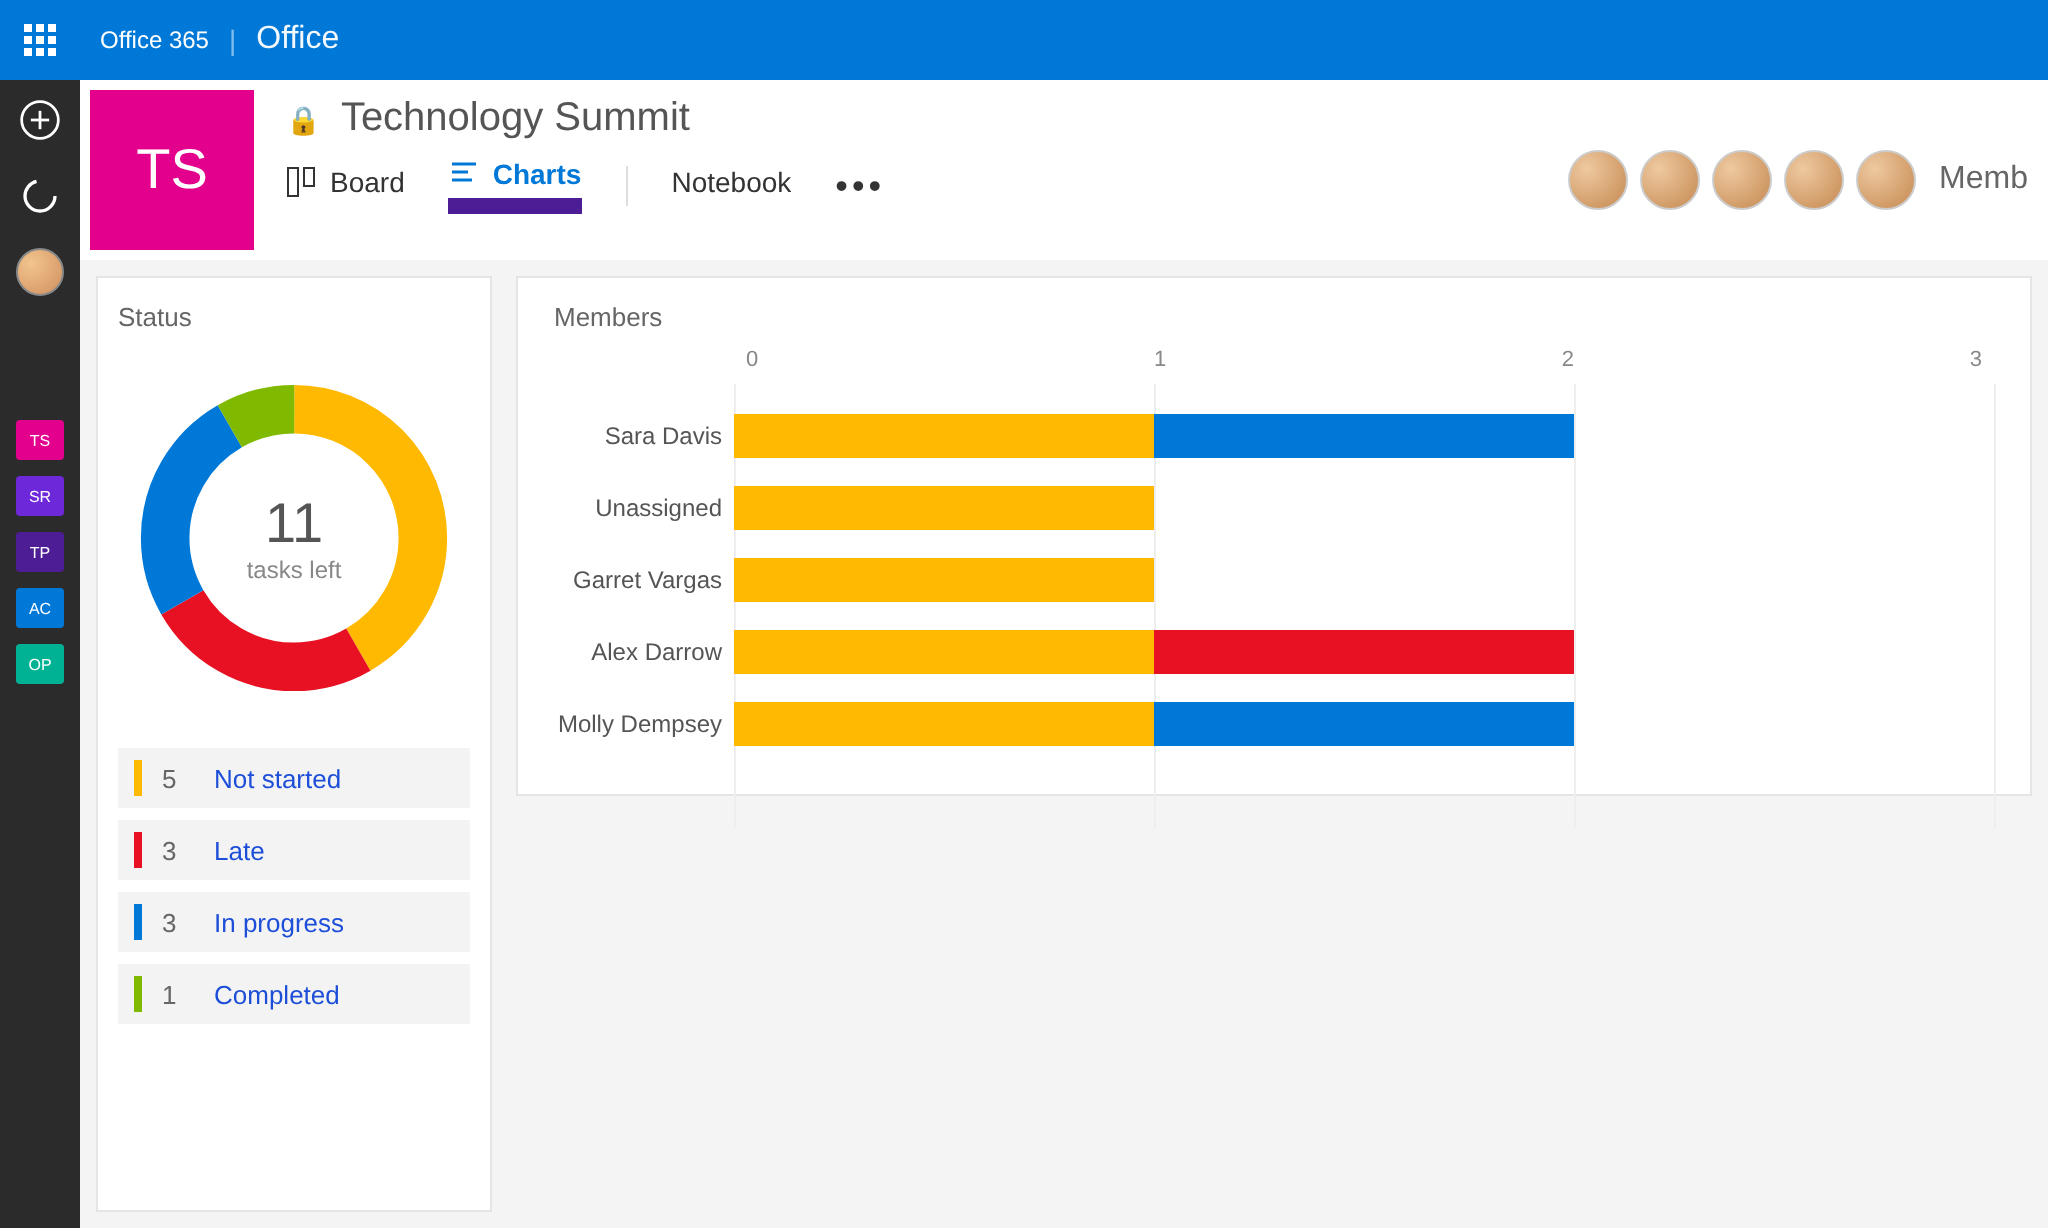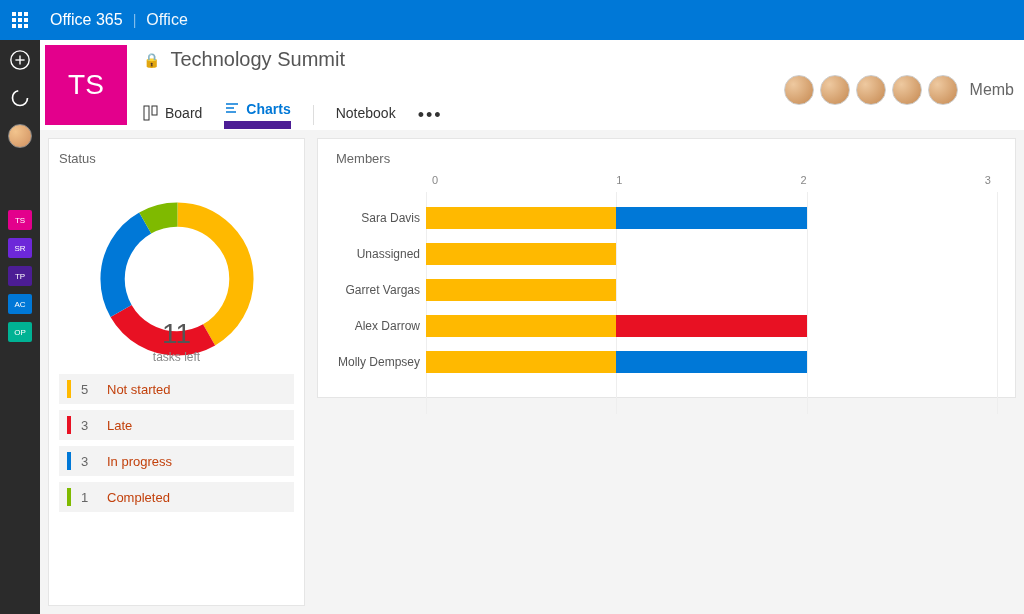--- a/index.html
+++ b/index.html
@@ -1,21 +1,21 @@
 <!DOCTYPE html>
 <html><head>
 <meta charset="utf-8">
 <style>
 * { box-sizing: border-box; margin: 0; padding: 0; }
 body { font-family: "Segoe UI", Arial, sans-serif; background: #f4f4f4; width: 1024px; height: 614px; overflow: hidden; font-size: 14px; color: #333; }
 
 
 .topbar { height: 40px; background: #0078d7; color: #fff; display: flex; align-items: center; padding-left: 0; }
 .topbar .waffle { width: 40px; height: 40px; display: flex; align-items: center; justify-content: center; font-size: 16px; cursor: pointer; }
-.topbar .brand { font-size: 16px; margin-left: 10px; }
+.topbar .brand { font-size: 12px; margin-left: 10px; }
 .topbar .sep { margin: 0 10px; opacity: .5; }
 .topbar .app { font-size: 16px; opacity: .95; }
 
 
 .leftrail { position: absolute; top: 40px; left: 0; width: 40px; bottom: 0; background: #2b2b2b; display: flex; flex-direction: column; align-items: center; padding-top: 6px; gap: 10px; }
 .leftrail .rail-icon { width: 28px; height: 28px; display: flex; align-items: center; justify-content: center; color: #fff; cursor: pointer; }
 .leftrail .avatar { width: 24px; height: 24px; border-radius: 50%; background: radial-gradient(circle at 30% 30%, #f2c48d, #d09060); border: 1px solid #888; }
 .leftrail .plan-chip { width: 24px; height: 20px; border-radius: 2px; font-size: 8px; color: #fff; display: flex; align-items: center; justify-content: center; cursor: pointer; }
 .chip-ts { background: #e3008c; }
 .chip-sr { background: #6d28d9; }
@@ -23,44 +23,44 @@
 .chip-ac { background: #0078d7; }
 .chip-op { background: #00b294; }
 .rail-spacer { height: 40px; }
 
 
 .plan-header { position: absolute; top: 40px; left: 40px; right: 0; height: 90px; background: #fff; display: flex; }
 .plan-badge { width: 82px; height: 80px; background: #e3008c; color: #fff; display: flex; align-items: center; justify-content: center; font-size: 28px; font-weight: 300; margin: 5px 0 0 5px; }
 .plan-meta { flex: 1; padding: 8px 16px 0 16px; }
 .plan-title-row { display: flex; align-items: center; gap: 10px; color: #555; font-size: 20px; font-weight: 300; }
 .lock-icon { font-size: 14px; color: #888; }
-.tabs { display: flex; align-items: center; gap: 22px; margin-top: 30px; color: #333; font-size: 14px; }
+.tabs { display: flex; align-items: center; gap: 22px; margin-top: 8px; color: #333; font-size: 14px; }
 .tabs .tab { display: flex; align-items: center; gap: 6px; cursor: pointer; padding-bottom: 4px; }
 .tabs .tab.active { color: #0078d7; border-bottom: 8px solid #4c1d95; font-weight: 600; }
 .tabs .tab svg { width: 16px; height: 16px; }
 .tabs .divider { width: 1px; height: 20px; background: #ddd; }
 .tabs .more { font-size: 18px; cursor: pointer; letter-spacing: 2px; }
 .members-strip { display: flex; align-items: center; gap: 6px; padding: 10px 10px 0 0; }
 .members-strip .mavatar { width: 30px; height: 30px; border-radius: 50%; background: radial-gradient(circle at 30% 30%, #eec9a0, #c58850); border: 1px solid #ccc; }
 .members-strip .members-label { font-size: 16px; color: #666; margin-left: 6px; }
 
 
 .content { position: absolute; top: 130px; left: 40px; right: 0; bottom: 0; padding: 8px; display: flex; gap: 12px; background: #f4f4f4; }
 .card { background: #fff; border: 1px solid #e5e5e5; }
-.status-card { width: 257px; padding: 12px 10px 16px 10px; }
+.status-card { width: 198px; padding: 12px 10px 16px 10px; }
 .card-title { font-size: 13px; color: #666; margin-bottom: 8px; }
-.donut-wrap { display: flex; align-items: flex-end; justify-content: center; height: 190px; position: relative; }
+.donut-wrap { display: flex; align-items: center; justify-content: center; height: 190px; position: relative; }
 .donut-center { position: absolute; text-align: center; }
 .donut-center .num { font-size: 28px; color: #555; font-weight: 300; }
 .donut-center .lbl { font-size: 12px; color: #888; }
 .legend { display: flex; flex-direction: column; gap: 6px; margin-top: 10px; }
 .legend-row { display: flex; align-items: center; gap: 10px; background: #f3f3f3; padding: 6px 8px; }
 .legend-row .bar { width: 4px; height: 18px; }
 .legend-row .cnt { width: 16px; color: #666; font-size: 13px; }
-.legend-row .lbl { color: #c2410c; font-size: 13px; }
+.legend-row .lbl { color: #1d4ed8; font-size: 13px; }
 
 .members-card { flex: 1; padding: 12px 18px 8px 18px; position: relative; height: 260px; }
 .chart-area { position: relative; margin-left: 90px; height: 240px; }
 .axis-labels { position: absolute; top: 0; left: 0; right: 0; display: flex; justify-content: space-between; font-size: 11px; color: #888; padding: 0 6px; }
 .grid { position: absolute; top: 18px; left: 0; right: 0; bottom: 0; }
 .grid .vline { position: absolute; top: 0; bottom: 0; width: 1px; background: #eee; }
 .rows { position: absolute; top: 26px; left: 0; right: 0; }
 .mrow { height: 36px; display: flex; align-items: center; }
 .mrow .name { position: absolute; left: -90px; width: 84px; text-align: right; font-size: 12px; color: #555; }
 .mrow .barwrap { display: flex; height: 22px; width: 100%; }

